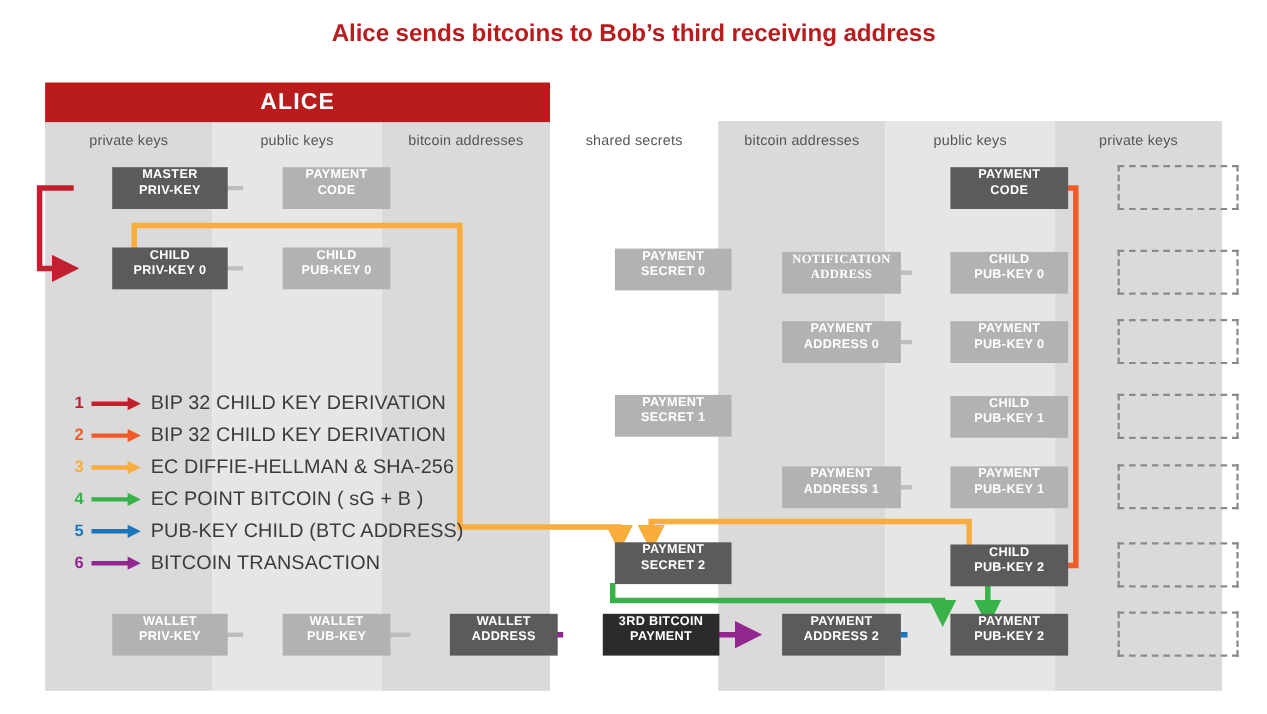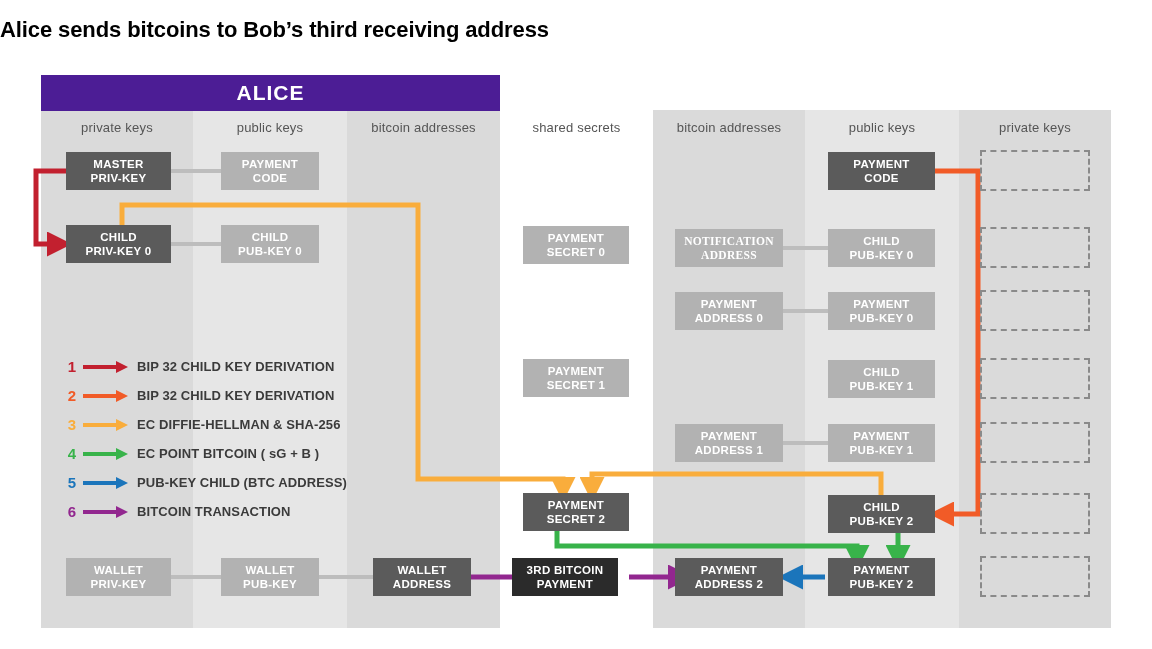--- a/index.html
+++ b/index.html
@@ -8,61 +8,63 @@
     background:#ffffff;
     font-family:"Liberation Sans", sans-serif;
     overflow:hidden;
     position:relative;
   }
   #stage{position:absolute;inset:0;width:1152px;height:649px;}
 
   
   .title{
     position:absolute;left:0;top:17px;width:1152px;
-    font-size:22px;font-weight:bold;color:#000000;
+    text-align:center;
+    font-size:22px;font-weight:bold;color:#b91c1c;
     letter-spacing:-0.1px;
   }
 
   
   .stripe{position:absolute;}
   .stripe.dark  {background:#dadada;}
   .stripe.light {background:#e6e6e6;}
   .stripe.white {background:#ffffff;}
 
   
   .person-bar{
     position:absolute;
     display:flex;align-items:center;justify-content:center;
     color:#ffffff;font-size:21px;font-weight:bold;letter-spacing:1px;
   }
-  .person-bar.alice{background:#4c1d95;}
+  .person-bar.alice{background:#b91c1c;}
   .person-bar.bob  {background:#7b7b7b;}
 
   
   .col-caption{
     position:absolute;
     text-align:center;
     font-size:13px;color:#555555;
     font-weight:normal;
     letter-spacing:0.2px;
     white-space:nowrap;
   }
 
   
   .node{
     position:absolute;
     display:flex;flex-direction:column;
-    align-items:center;justify-content:center;
+    align-items:center;justify-content:flex-start;
     color:#ffffff;
     font-size:11.5px;font-weight:bold;
     line-height:14px;
     letter-spacing:0.3px;
     text-align:center;
     box-sizing:border-box;
     white-space:nowrap;
+    margin-left:36px;
   }
   .node.light {background:#b2b2b2;}
   .node.dark  {background:#5b5b5b;}
   .node.black {background:#2b2b2b;}
   .node.ghost {
     background:transparent;
     border:2px dashed #8a8a8a;
   }
   .node .l2{display:block;}
 
@@ -71,21 +73,21 @@
   .legend-row{
     position:relative;height:29px;
     display:flex;align-items:center;
   }
   .legend-num{
     width:18px;text-align:right;
     font-size:15px;font-weight:bold;
   }
   .legend-arrow{width:46px;height:14px;margin:0 8px 0 7px;display:block;}
   .legend-label{
-    font-size:13px;font-weight:bold;color:#3b3b3b;
+    font-size:18px;font-weight:normal;color:#3b3b3b;
     letter-spacing:0.1px;white-space:nowrap;
   }
 
   svg.wires{position:absolute;left:0;top:0;width:1152px;height:649px;pointer-events:none;}
 </style>
 </head>
 <body>
 
 <div id="stage">
 

